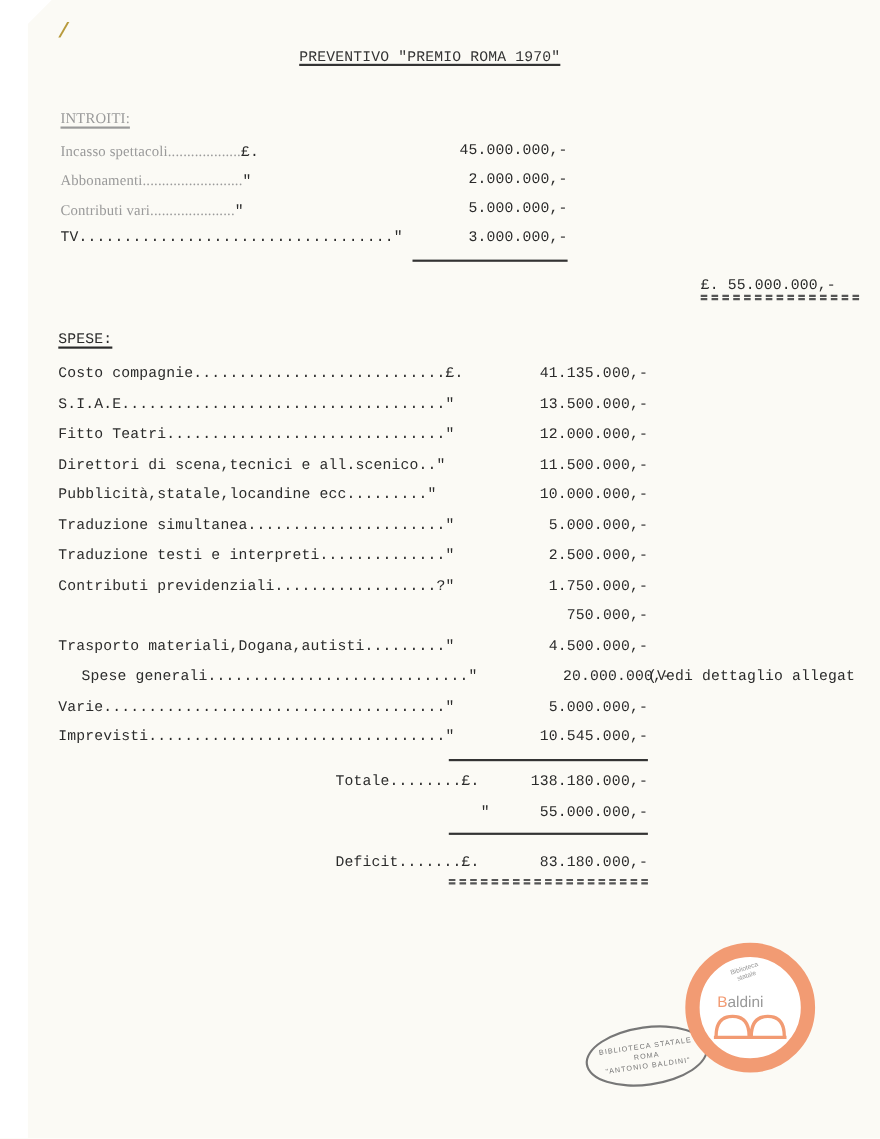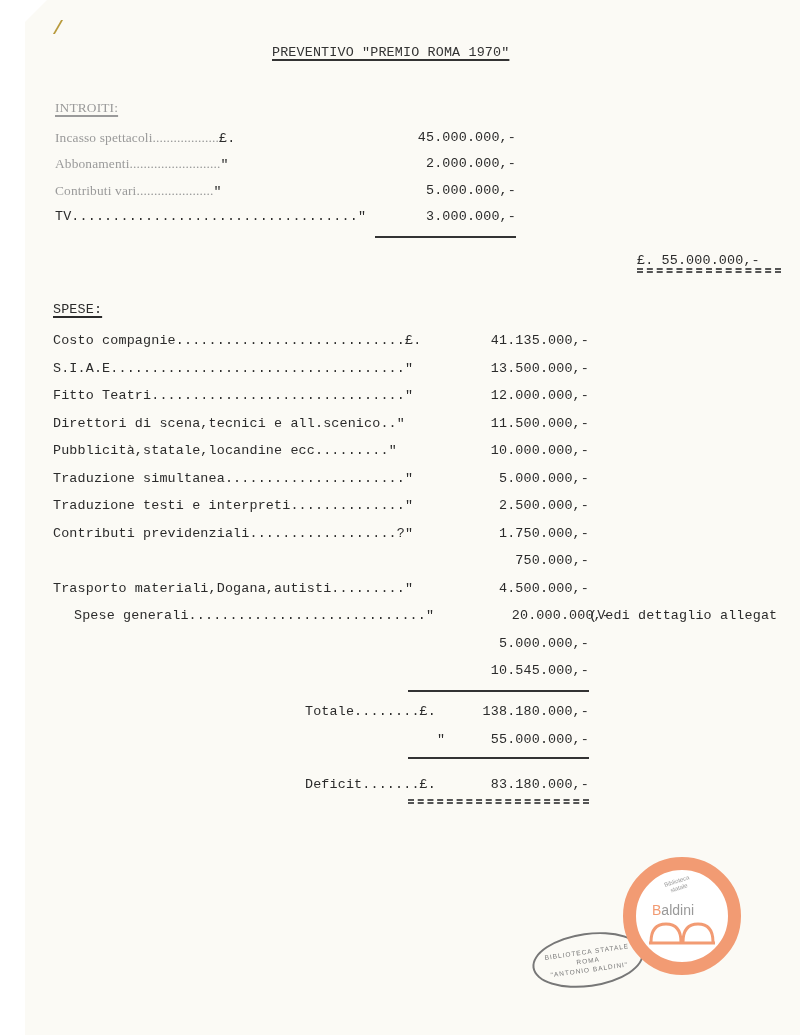--- a/index.html
+++ b/index.html
@@ -74,22 +74,22 @@
 <div class="row mono" style="left:53px; top:387px; width:536px;"><span class="lbl"><span>Fitto Teatri...............................</span><span>"</span></span><span class="amt">12.000.000,-</span></div>
 <div class="row mono" style="left:53px; top:415px; width:536px;text-decoration:underline;"><span class="lbl"><span>Direttori di scena,tecnici e all.scenico..</span><span>"</span></span><span class="amt">11.500.000,-</span></div>
 <div class="row mono" style="left:53px; top:442px; width:536px;"><span class="lbl"><span>Pubblicità,statale,locandine ecc.........</span><span>"</span></span><span class="amt">10.000.000,-</span></div>
 <div class="row mono" style="left:53px; top:470px; width:536px;"><span class="lbl"><span>Traduzione simultanea......................</span><span>"</span></span><span class="amt">5.000.000,-</span></div>
 <div class="row mono" style="left:53px; top:497px; width:536px;"><span class="lbl"><span>Traduzione testi e interpreti..............</span><span>"</span></span><span class="amt">2.500.000,-</span></div>
 <div class="row mono" style="left:53px; top:525px; width:536px;"><span class="lbl"><span>Contributi previdenziali..................?</span><span>"</span></span><span class="amt">1.750.000,-</span></div>
 <div class="row mono" style="left:53px; top:552px; width:536px;"><span class="amt">750.000,-</span></div>
 <div class="row mono" style="left:53px; top:580px; width:536px;"><span class="lbl"><span>Trasporto materiali,Dogana,autisti.........</span><span>"</span></span><span class="amt">4.500.000,-</span></div>
 <div class="row mono" style="left:53px; top:607px; width:536px;margin-left:21px;"><span class="lbl"><span>Spese generali.............................</span><span>"</span></span><span class="amt">20.000.000,-</span></div>
 <div class="note mono" style="left:589px; top:607px; line-height:18px;">(Vedi dettaglio allegat</div>
-<div class="row mono" style="left:53px; top:635px; width:536px;"><span class="amt">5.000.000,-</span></div>
-<div class="row mono" style="left:53px; top:662px; width:536px;"><span class="amt">10.545.000,-</span></div>
+<div class="row mono" style="left:53px; top:635px; width:536px;"><span class="lbl"><span>Varie......................................</span><span>"</span></span><span class="amt">5.000.000,-</span></div>
+<div class="row mono" style="left:53px; top:662px; width:536px;"><span class="lbl"><span>Imprevisti.................................</span><span>"</span></span><span class="amt">10.545.000,-</span></div>
 
 <div class="rule" style="left:408px; top:690px; width:181px;"></div>
 
 <div class="row mono" style="left:305px; top:703px; width:284px;">
   <span class="lbl">Totale........£.</span>
   <span class="amt">138.180.000,-</span>
 </div>
 <div class="row mono" style="left:305px; top:731px; width:284px;">
   <span class="lbl" style="left:132px;">"</span>
   <span class="amt">55.000.000,-</span>

